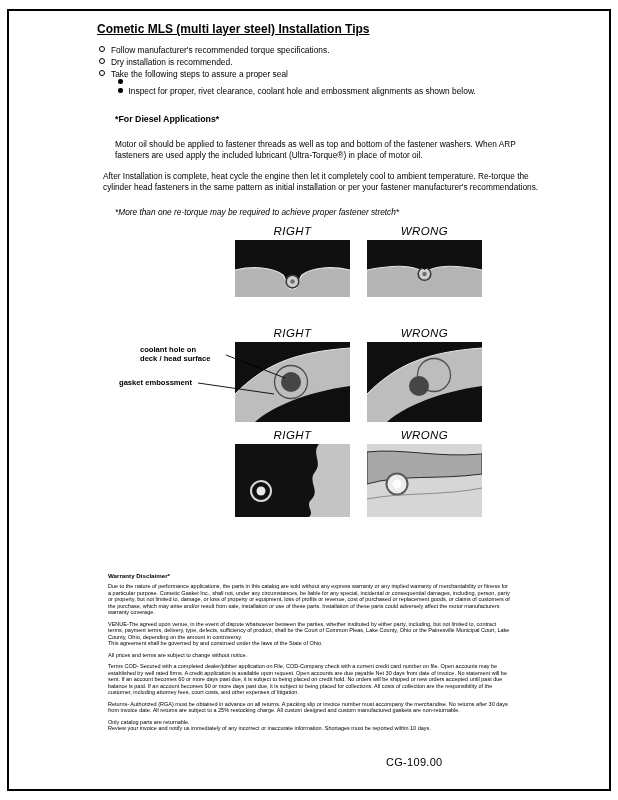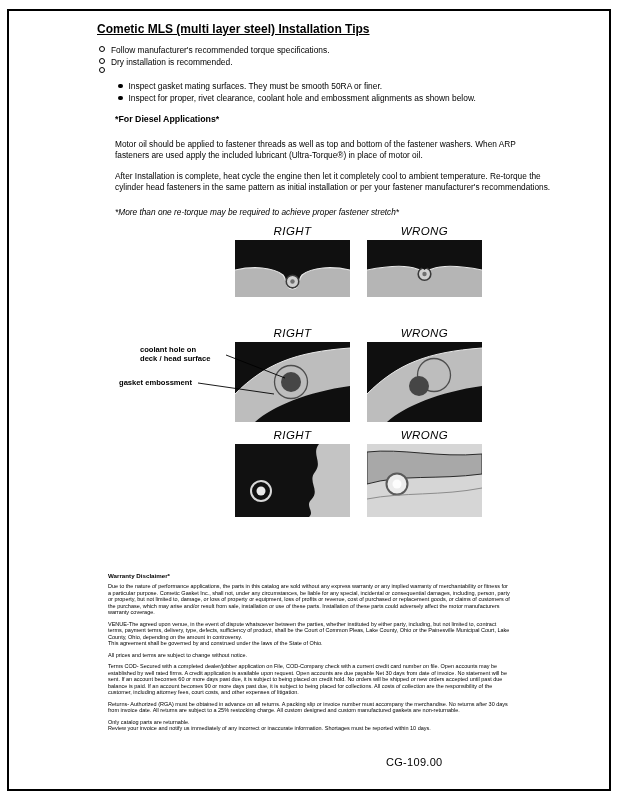--- a/index.html
+++ b/index.html
@@ -36,21 +36,21 @@
   .f-marker {
     width: 4.5px; height: 4.5px; background: #000; border-radius: 50%;
     margin-right: 6px; flex: 0 0 auto; position: relative; top: -1px;
   }
   .diesel-heading {
     position: absolute; left: 115px; top: 114px;
     font-size: 8.8px; font-weight: bold; margin: 0;
   }
   .para { position: absolute; font-size: 8.3px; line-height: 10.3px; width: 436px; }
   .para1 { left: 115px; top: 131px; }
-  .para2 { left: 115px; top: 163px; }
+  .para2 { left: 103px; top: 163px; }
   .note  { position: absolute; left: 115px; top: 207px; font-size: 8.3px; font-style: italic; }
 
   .diag-row { position: absolute; left: 235px; font-style: italic; }
   .diag-cols { display: flex; gap: 17px; }
   .diag-col { width: 115px; display: flex; flex-direction: column; align-items: center; }
   .diag-label { font-size: 11.5px; letter-spacing: 0.4px; margin-bottom: 3px; }
   .diag-caption { font-size: 8.5px; margin-top: 6px; white-space: pre-line; align-self: flex-start; }
   .row1 { top: 225px; }
   .row2 { top: 327px; }
   .row3 { top: 429px; }
@@ -82,27 +82,27 @@
     <div class="b-item">
       <span class="o-marker"></span>
       <span>Follow manufacturer's recommended torque specifications.</span>
     </div>
     <div class="b-item">
       <span class="o-marker"></span>
       <span>Dry installation is recommended.</span>
     </div>
     <div class="b-item">
       <span class="o-marker"></span>
+      <span>Take the following steps to assure a proper seal</span>
     </div>
   </div>
 
   <div class="sub-list">
     <div class="b-item">
       <span class="f-marker"></span>
-      <span>Inspect gasket mating surfaces.  They must be smooth 50RA or finer.</span>
     </div>
     <div class="b-item">
       <span class="f-marker"></span>
       <span>Inspect for proper, rivet clearance, coolant hole and embossment alignments as shown below.</span>
     </div>
   </div>
 
   <h2 class="diesel-heading">*For Diesel Applications*</h2>
   <p class="para para1">Motor oil should be applied to fastener threads as well as top and bottom of the fastener washers. When ARP fasteners are used apply the included lubricant (Ultra-Torque®) in place of motor oil.</p>
   <p class="para para2">After Installation is complete, heat cycle the engine then let it completely cool to ambient temperature. Re-torque the cylinder head fasteners in the same pattern as initial installation or per your fastener manufacturer's recommendations.</p>

